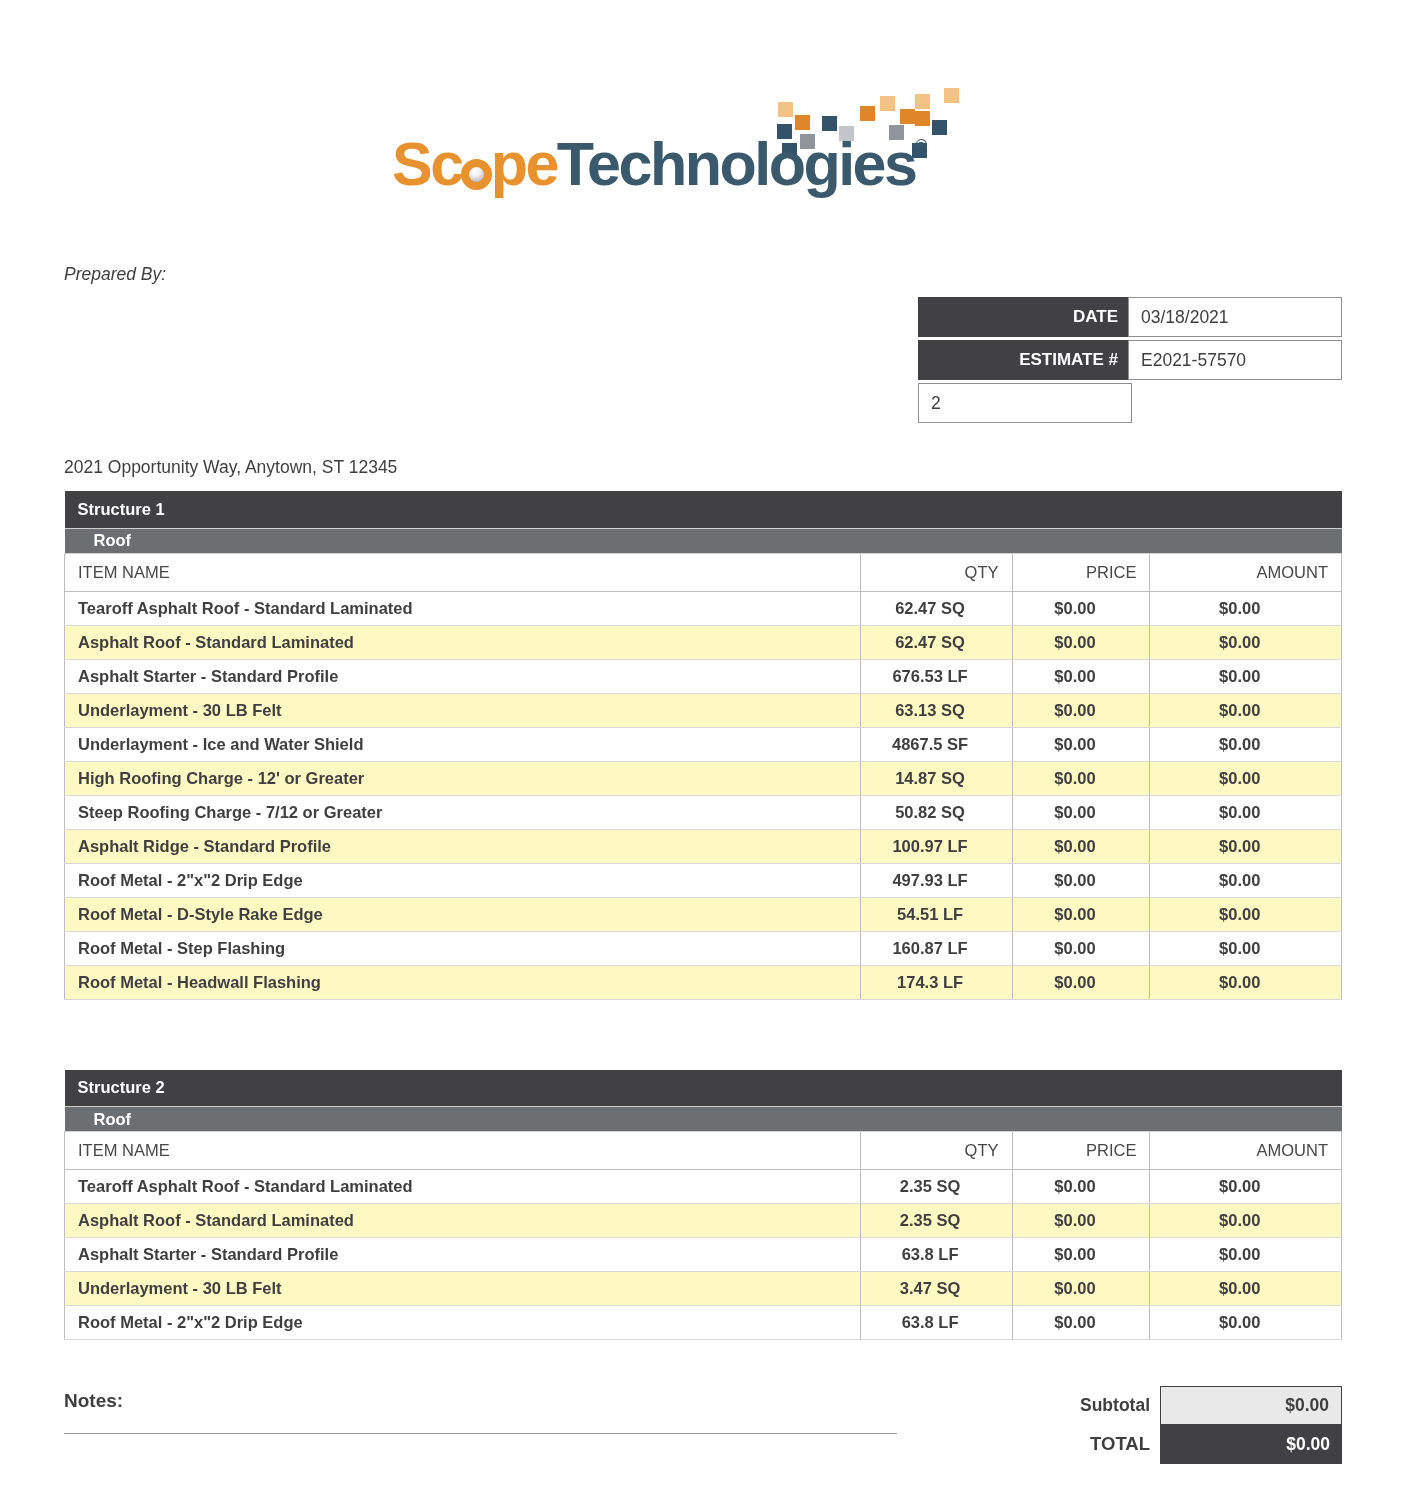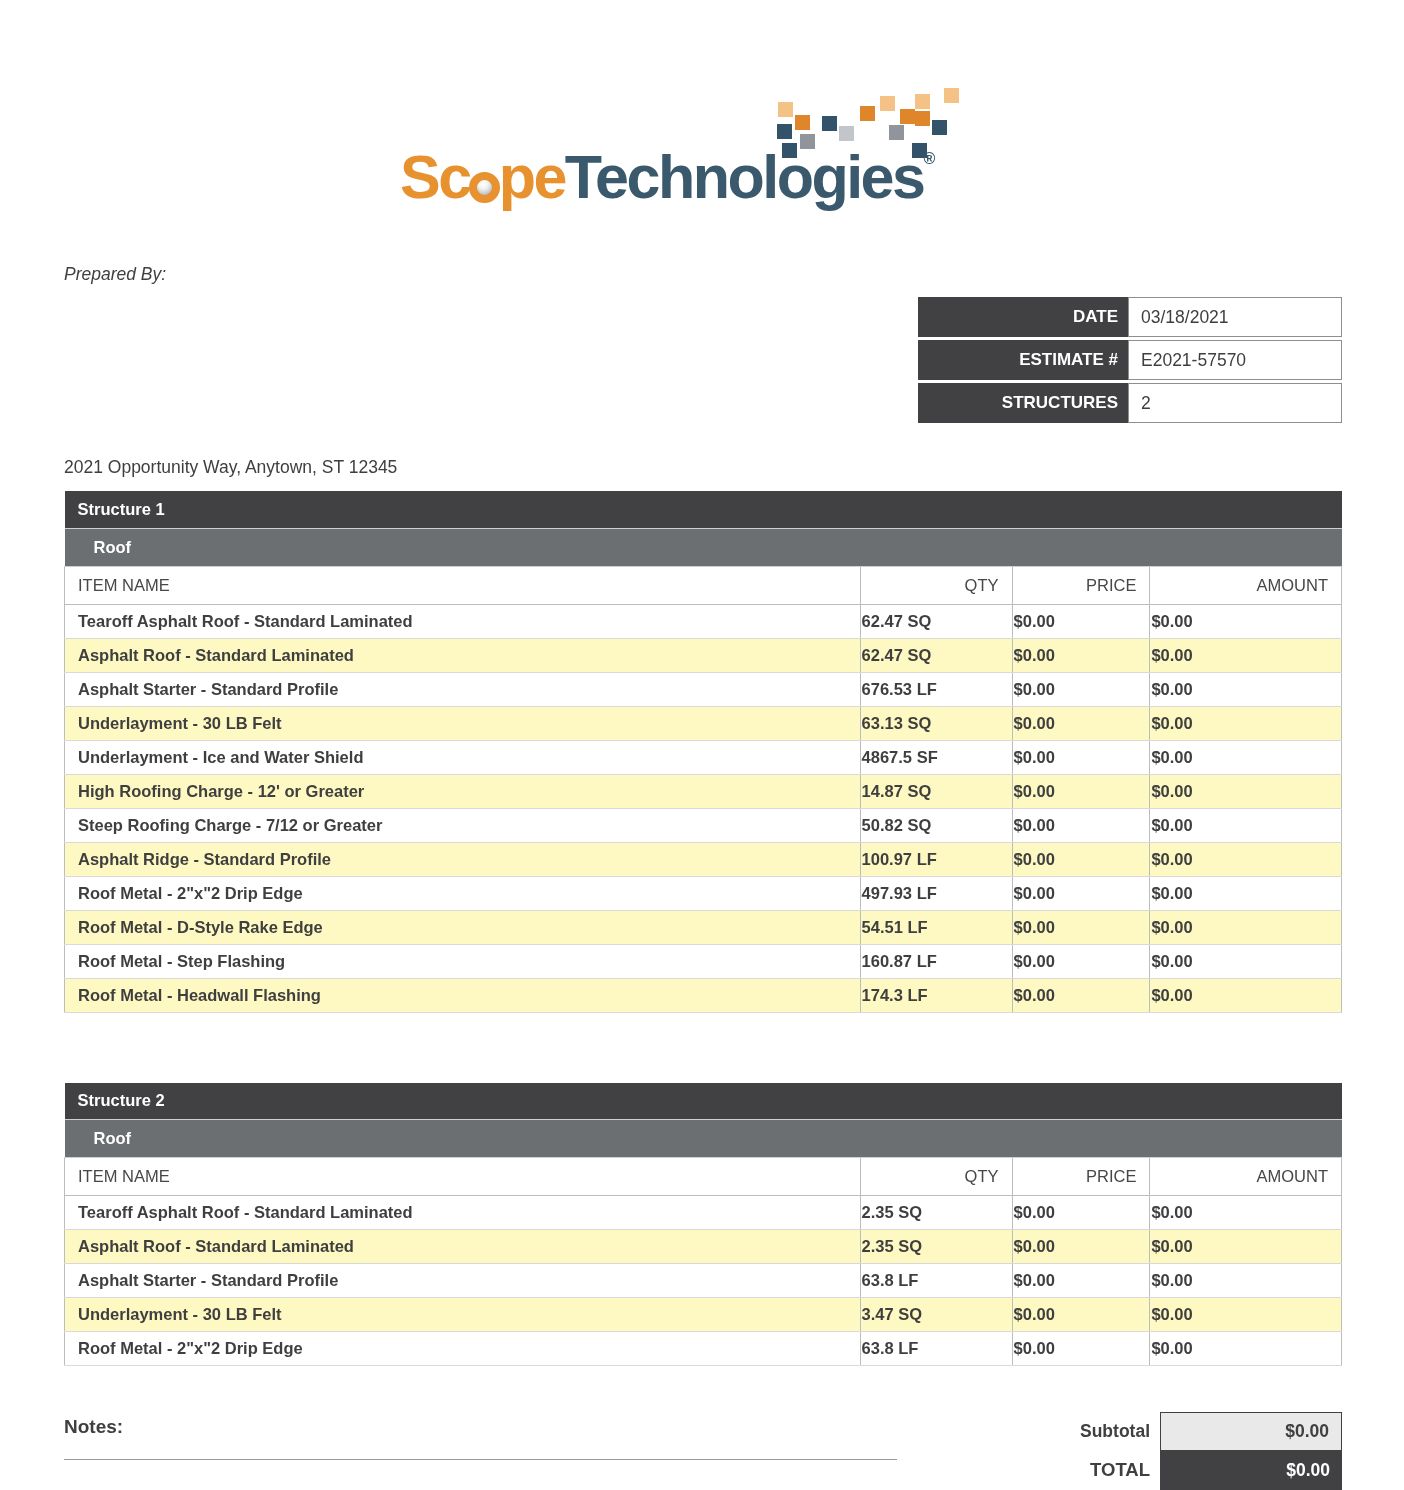--- a/index.html
+++ b/index.html
@@ -8,22 +8,22 @@
     width: 1404px; height: 1490px;
     background: #ffffff;
     font-family: "Liberation Sans", sans-serif;
     color: #3f3f3f;
     overflow: hidden;
   }
 
   
   .logo-wrap { position: relative; width: 620px; height: 120px; margin: 88px auto 0 auto; }
   .logo-text {
-    position: absolute; left: 0; bottom: 0; white-space: nowrap;
-    font-size: 61px; font-weight: bold; letter-spacing: -2.5px; line-height: 1; margin-left: 8px;
+    position: absolute; left: 0; bottom: 13px; white-space: nowrap;
+    font-size: 61px; font-weight: bold; letter-spacing: -2.5px; line-height: 1;
   }
   .brand-scope { color: #e8912f; }
   .brand-tech  { color: #3a596c; }
   .sphere {
     display: inline-block; width: 31px; height: 31px; border-radius: 50%;
     border: 8px solid #e8912f;
     background: radial-gradient(circle at 42% 28%, #ffffff 0%, #f1f1f1 35%, #b9bcbe 78%, #8d9094 100%);
     position: relative; top: 5px; margin: 0 -1px;
   }
   .reg-mark { font-size: 16px; vertical-align: 34px; letter-spacing: 0; color: #3a596c; font-weight: bold; }
@@ -53,34 +53,34 @@
   
   .structures { margin: 0 62px 0 64px; }
   section.structure + section.structure { margin-top: 70px; }
   table.structure-table { width: 100%; border-collapse: collapse; table-layout: fixed; }
   .bar-structure td {
     background: #414042; color: #ffffff; font-weight: bold; font-size: 16.5px;
     height: 37px; padding-left: 13px; border-bottom: 1px solid #cfcfcf;
   }
   .bar-section td {
     background: #6c6f71; color: #ffffff; font-weight: bold; font-size: 16.5px;
-    height: 38px; padding-left: 29px; border-bottom: 1px solid #cfcfcf;
+    height: 25px; padding-left: 29px; border-bottom: 1px solid #cfcfcf;
   }
   tr.head th {
     height: 38px; background: #ffffff; color: #474747; font-weight: normal; font-size: 16.5px;
     border: 1px solid #bdbdbd; border-top: none;
   }
   th.col-item { text-align: left; padding-left: 13px; }
   th.col-num  { text-align: right; padding-right: 13px; }
   tr.item-row td {
     height: 34px; font-size: 16.5px; font-weight: 600; color: #3f3f3f;
     border-left: 1px solid #bdbdbd; border-right: 1px solid #bdbdbd; border-bottom: 1px solid #d9d9d9;
   }
   tr.item-row td.cell-item { padding-left: 13px; text-align: left; }
-  tr.item-row td.cell-num  { padding-right: 13px; text-align: left; }
+  tr.item-row td.cell-num  { padding-right: 13px; text-align: center; }
   tr.item-row.alt td { background: #fef9c3; }
 
   
   .bottom { display: flex; justify-content: space-between; margin: 46px 62px 0 64px; align-items: flex-start; }
   .notes-block { width: 833px; padding-top: 4px; }
   .notes-label { font-size: 19px; font-weight: bold; color: #3f3f3f; }
   .notes-line { width: 100%; border-bottom: 1px solid #9a9a9a; margin-top: 21px; height: 0; }
   .totals { display: grid; grid-template-columns: auto 182px; column-gap: 10px; }
   .t-label { display: flex; align-items: center; justify-content: flex-end; font-weight: bold; font-size: 17.5px; height: 38px; }
   .t-label.total { font-size: 18.5px; height: 40px; }
@@ -121,21 +121,20 @@
   <div class="info-table">
     <div class="info-row">
       <div class="info-label">DATE</div>
       <div class="info-value">03/18/2021</div>
     </div>
     <div class="info-row">
       <div class="info-label">ESTIMATE #</div>
       <div class="info-value">E2021-57570</div>
     </div>
     <div class="info-row">
-      <div class="info-label">STRUCTURES</div>
       <div class="info-value">2</div>
     </div>
   </div>
 </div>
 
 <div class="address">2021 Opportunity Way, Anytown, ST 12345</div>
 
 <div class="structures">
   <section class="structure">
     <table class="structure-table">

